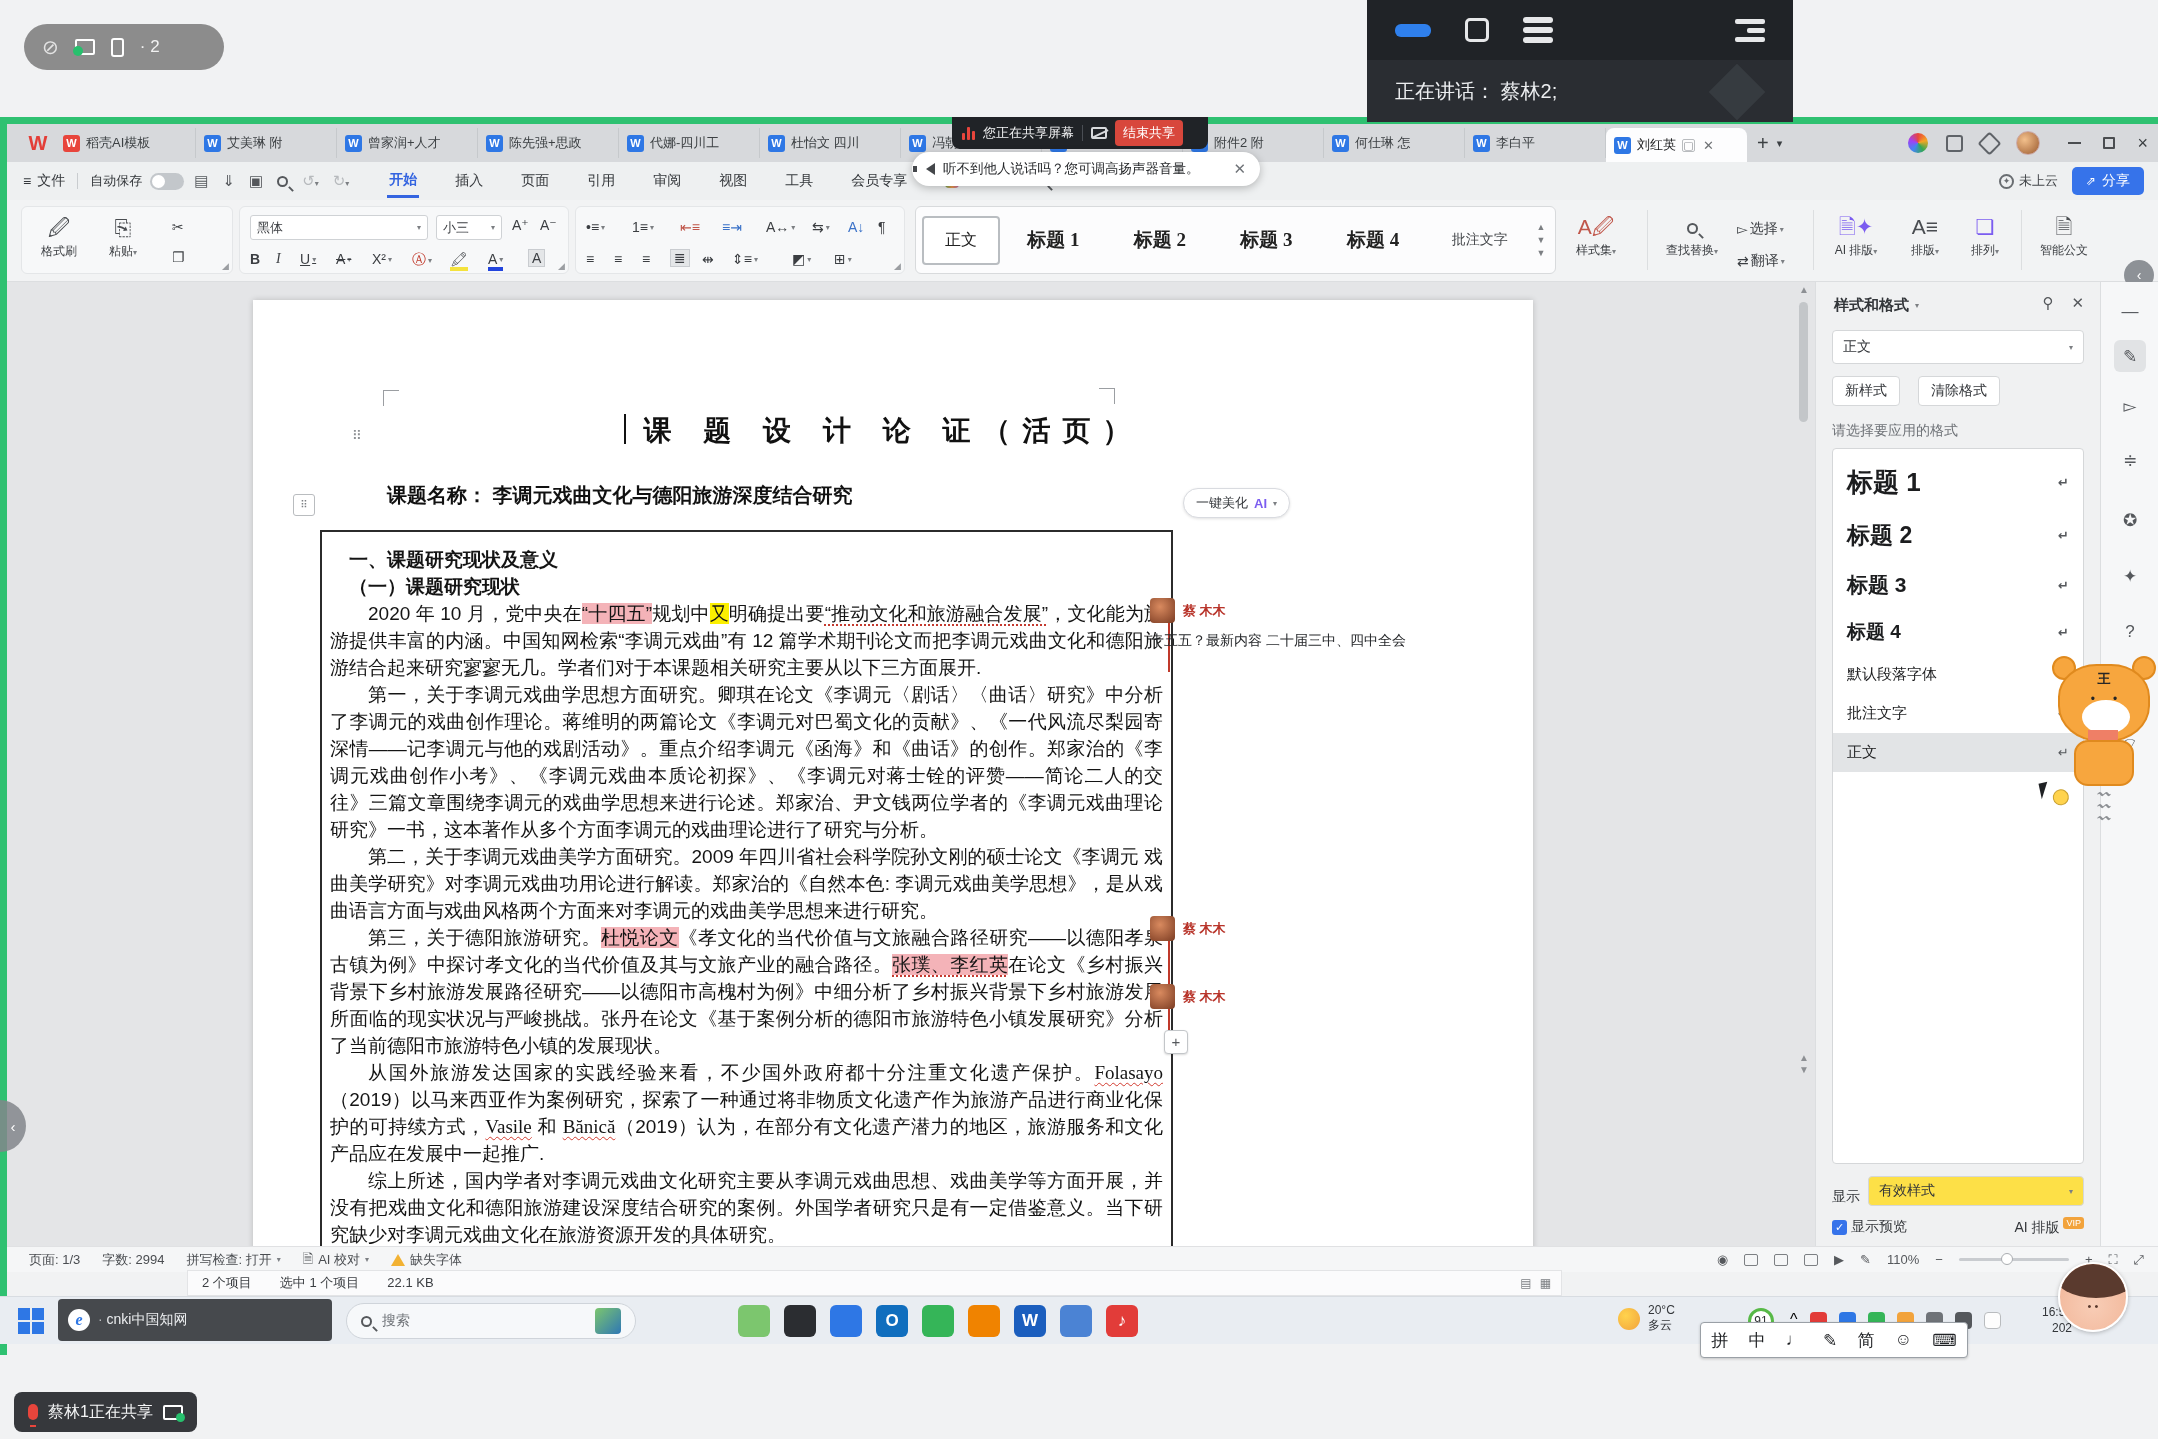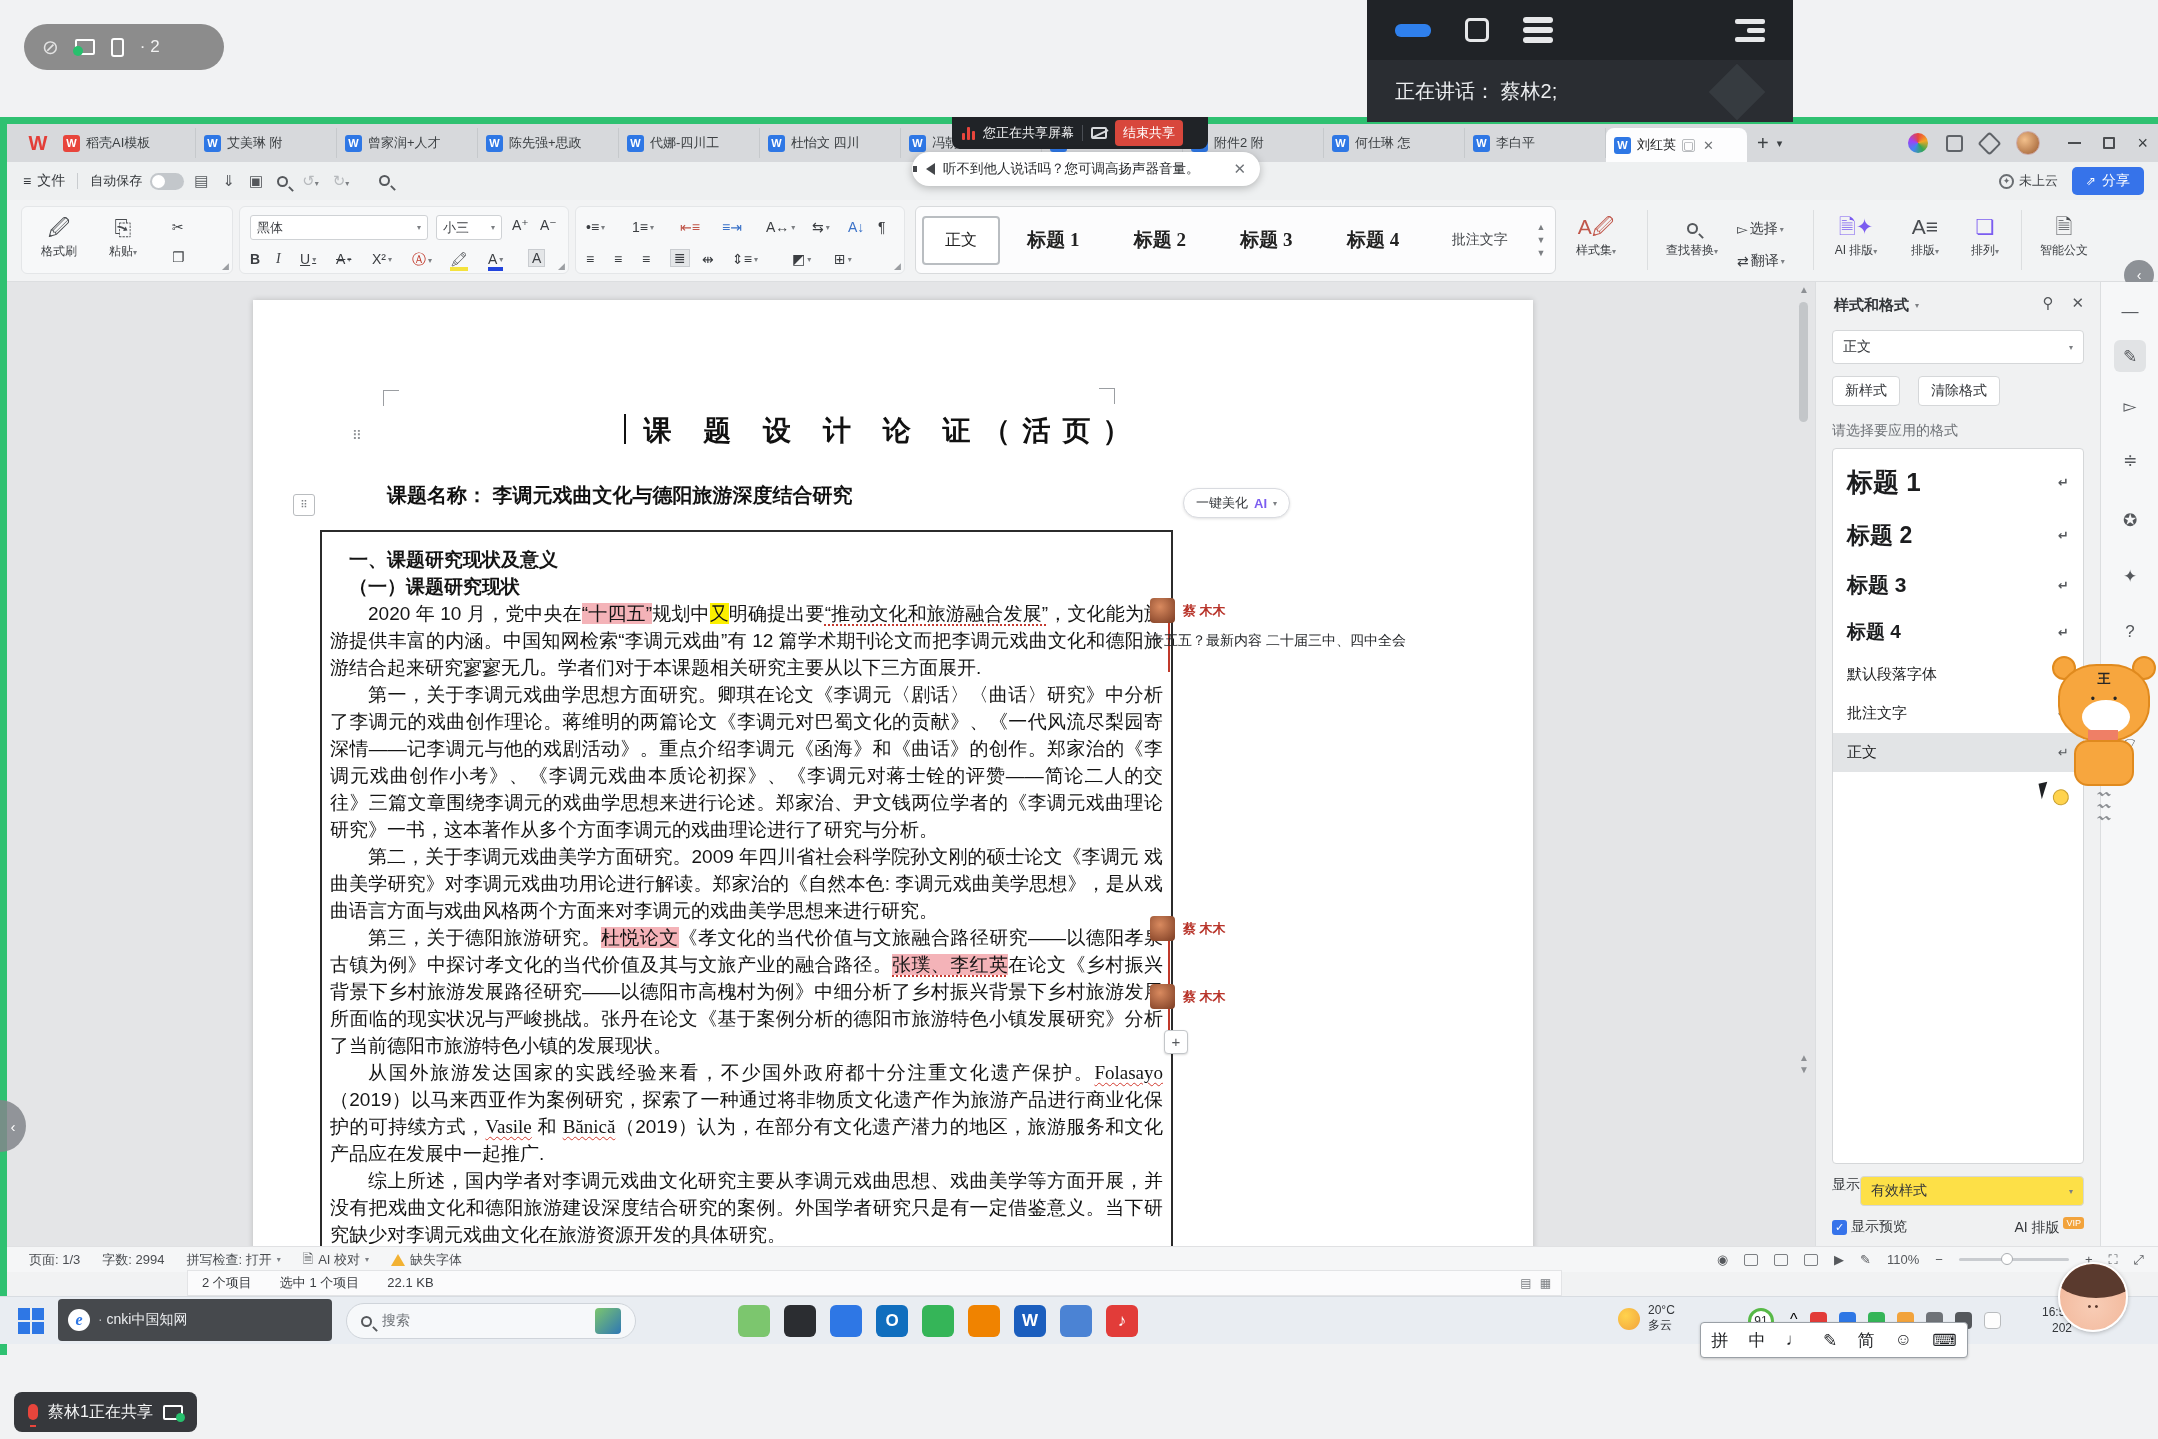--- a/index.html
+++ b/index.html
@@ -114,21 +114,21 @@
   .stylepanel{position:absolute;left:1808px;top:158px;width:285px;height:964px;background:#f0f1f2;border-left:1px solid #dcdee0;font-size:14px;color:#33363a;}
   .sp-head{position:absolute;left:18px;top:14px;font-size:15px;font-weight:bold;display:flex;gap:6px;align-items:center;}
   .sp-hicons{position:absolute;right:16px;top:12px;display:flex;gap:18px;color:#55585c;font-size:15px;}
   .sp-select{position:absolute;left:16px;top:48px;width:252px;height:34px;background:#fff;border:1px solid #d5d7d9;border-radius:4px;display:flex;align-items:center;justify-content:space-between;padding:0 10px;}
   .sp-btn{position:absolute;top:94px;height:30px;background:#fff;border:1px solid #d5d7d9;border-radius:4px;display:flex;align-items:center;justify-content:center;padding:0 12px;}
   .sp-hint{position:absolute;left:16px;top:140px;color:#6f7378;}
   .sp-list{position:absolute;left:16px;top:166px;width:252px;height:716px;background:#fff;border:1px solid #d5d7d9;border-radius:4px;padding:6px 0;overflow:hidden;}
   .sp-item{display:flex;align-items:center;justify-content:space-between;padding:0 14px;color:#1c1d1f;font-family:"Liberation Serif","DejaVu Serif",serif;}
   .sp-item.sel{background:#e2e4e6;}
   .sp-item .ret{color:#55585c;font-size:13px;font-family:"Liberation Sans","DejaVu Sans",sans-serif;}
-  .sp-showrow{position:absolute;left:16px;top:894px;width:252px;display:flex;align-items:flex-start;}
+  .sp-showrow{position:absolute;left:16px;top:894px;width:252px;display:flex;align-items:flex-end;gap:8px;}
   .sp-showsel{flex:1;height:30px;background:#fde047;border:1px solid #d5d7d9;border-radius:4px;display:flex;align-items:center;justify-content:space-between;padding:0 10px;}
   .sp-bottom{position:absolute;left:16px;top:936px;width:252px;display:flex;align-items:center;justify-content:space-between;}
   .cbx{width:15px;height:15px;background:#3673ea;border-radius:3px;color:#fff;font-size:11px;text-align:center;line-height:15px;display:inline-block;}
   .vip{background:#f2a33c;color:#fff;font-size:9px;border-radius:3px;padding:1px 3px;vertical-align:super;}
 
   
   .rightstrip{position:absolute;left:2093px;top:158px;width:58px;height:964px;background:#f6f7f8;border-left:1px solid #dcdee0;}
   .rs-ico{position:absolute;left:13px;width:32px;height:32px;display:flex;align-items:center;justify-content:center;color:#55585c;font-size:17px;border-radius:6px;}
   .rs-ico.active{background:#e1e3e5;}
 
@@ -301,20 +301,34 @@
       <span style="font-size:13px;">自动保存</span>
       <span class="toggle" style="margin-left:8px;"></span>
       <span class="mb-icos">
         <span>▤</span>
         <span>⇓</span>
         <span>▣</span>
         <span><span class="icn-search"></span></span>
         <span style="color:#b7babd;">↺<span class="drop">▾</span></span>
         <span style="color:#b7babd;">↻<span class="drop">▾</span></span>
       </span>
+      <span class="menus" id="menus">
+          <span class="menu-item active">开始</span>
+          <span class="menu-item">插入</span>
+          <span class="menu-item">页面</span>
+          <span class="menu-item">引用</span>
+          <span class="menu-item">审阅</span>
+          <span class="menu-item">视图</span>
+          <span class="menu-item">工具</span>
+          <span class="menu-item">会员专享</span>
+          <span class="menu-item menu-ai">
+            <span class="ai-dot"></span>
+            <span>WPS AI</span>
+          </span>
+        </span>
       <span class="mb-search"><span class="icn-search"></span></span>
       <span class="mb-right">
         <span class="cloud-chip">
             <span class="cloud-glyph">✦</span>
             <span>未上云</span>
           </span>
         <span class="share-btn">
             <span style="font-size:12px;">⇗</span>
             <span>分享</span>
           </span>

